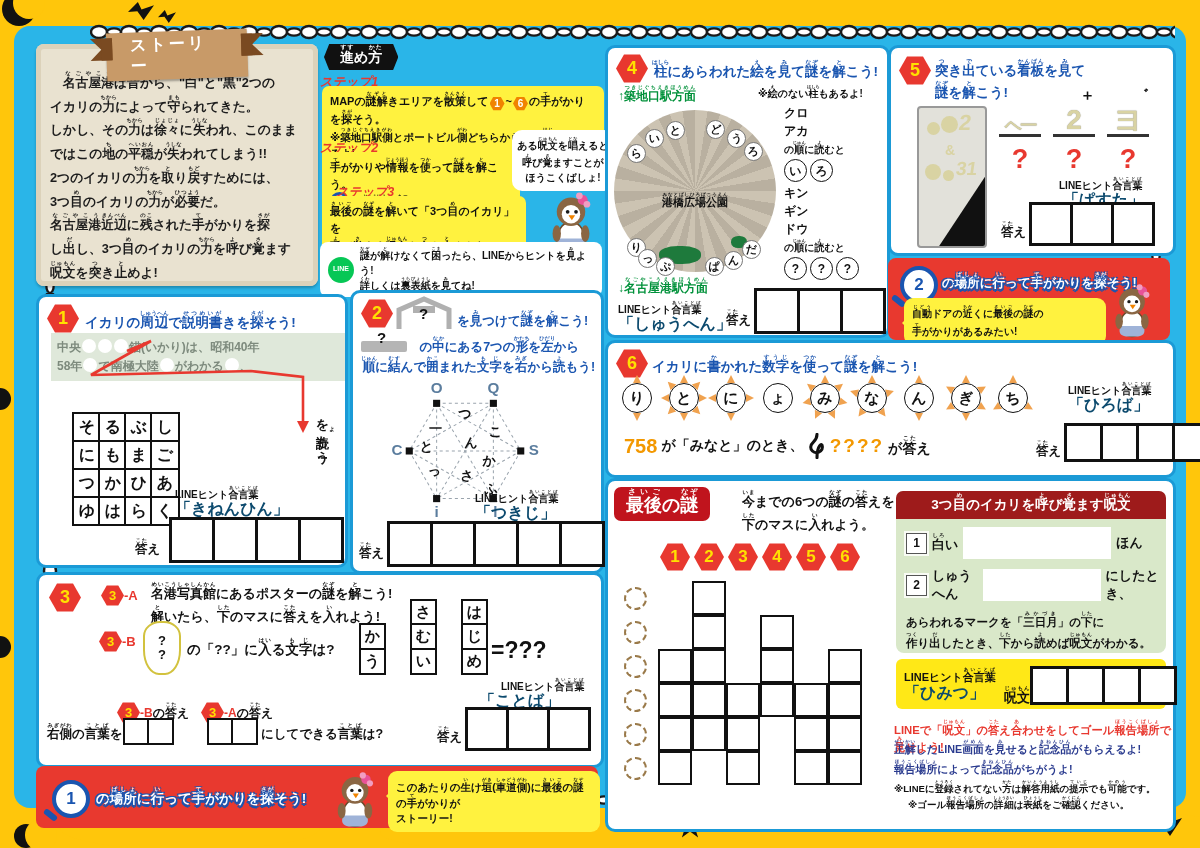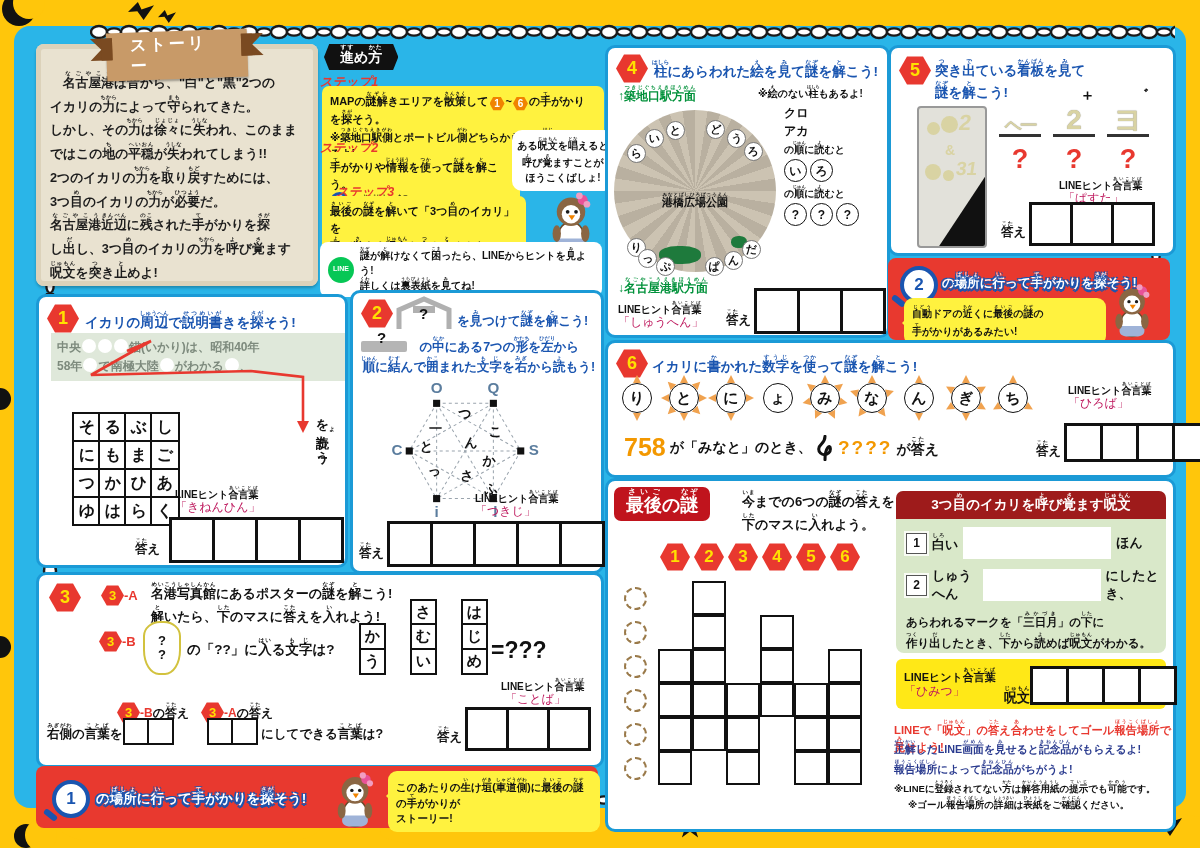--- a/index.html
+++ b/index.html
@@ -7,21 +7,21 @@
 .sheet{position:relative;width:1200px;height:848px;background:#ffc60b;overflow:hidden}
 .inner{position:absolute;left:14px;top:26px;width:1172px;height:782px;background:#2ab5e8;border-radius:16px;z-index:0}
 .abs{position:absolute}
 .z1{z-index:1}
 .panel{position:absolute;background:#fff;border:3px solid #1b9ad6;border-radius:10px;z-index:3}
 .red-banner{position:absolute;background:#e8392f;border-radius:8px;z-index:3}
 ruby rt{font-size:0.42em;font-weight:600;letter-spacing:0}
 .b{font-weight:900}
 .title-blue{color:#1a55b0;font-weight:900;font-size:13.5px;line-height:1.3}
 .hintlbl{font-size:10px;font-weight:800;color:#111}
-.hintword{font-size:12px;font-weight:400;color:#be185d}
+.hintword{font-size:16px;font-weight:700;color:#0c4a6e}
 .anslabel{font-size:12.5px;font-weight:900}
 .boxes{display:inline-flex}
 .boxes span{background:#fff;border:3px solid #111;margin-left:-3px;display:inline-block}
 .boxes span:first-child{margin-left:0}
 .s42 span{width:40px;height:40px}
 .s40 span{width:38px;height:38px}
 .s36 span{width:33px;height:33px}
 .s26 span{width:23px;height:23px;border-width:2.5px}
 .hexb{display:inline-flex;align-items:center;justify-content:center;background:#e8382f;color:#ffe100;font-weight:900;clip-path:polygon(25% 2%,75% 2%,100% 50%,75% 98%,25% 98%,0 50%)}
 .hex30{width:32px;height:29px;font-size:18px}
@@ -328,21 +328,21 @@
           <span>い</span>
         </div>
         <div class="wcol">
           <span>は</span>
           <span>じ</span>
           <span>め</span>
         </div>
       </div>
     <div class="abs b" style="left:452px;top:62px;font-size:23px">=???</div>
     <div class="hintlbl abs" style="left:462px;top:102px">LINEヒント<ruby>合言葉<rt>あいことば</rt></ruby></div>
-    <div class="hintword abs" style="left:466px;top:116px">「ことば」</div>
+    <div class="hintword abs" style="left:440px;top:116px">「ことば」</div>
     <span class="abs" style="left:78px;top:126px"><span class="hexb hex22">3</span><span style="color:#e8382f;font-weight:900;font-size:12px">-B</span><span class="b" style="font-size:12px">の<ruby>答<rt>こた</rt></ruby>え</span></span>
     <span class="abs" style="left:162px;top:126px"><span class="hexb hex22">3</span><span style="color:#e8382f;font-weight:900;font-size:12px">-A</span><span class="b" style="font-size:12px">の<ruby>答<rt>こた</rt></ruby>え</span></span>
     <span class="abs b" style="left:8px;top:147px;font-size:12.5px"><ruby>右側<rt>みぎがわ</rt></ruby>の<ruby>言葉<rt>ことば</rt></ruby>を</span>
     <span class="boxes s26 abs" style="left:84px;top:143px">
         <span></span>
         <span></span>
       </span>
     <span class="boxes s26 abs" style="left:168px;top:143px">
         <span></span>
         <span></span>
@@ -394,20 +394,25 @@
     </div>
     <div class="abs" style="left:176px;top:56px;font-size:12px;font-weight:900;line-height:1.5">
       <div id="p4-c1w">
           <div>クロ</div>
           <div>アカ</div>
         </div>
       <div style="font-size:10px">の<ruby>順<rt>じゅん</rt></ruby>に<ruby>読<rt>よ</rt></ruby>むと</div>
       <div id="p4-c1" style="margin-top:2px"><span class="cc">い</span><span class="cc">ろ</span></div>
     </div>
     <div class="abs" style="left:176px;top:136px;font-size:12px;font-weight:900;line-height:1.5">
+      <div id="p4-c2w">
+          <div>キン</div>
+          <div>ギン</div>
+          <div>ドウ</div>
+        </div>
       <div style="font-size:10px">の<ruby>順<rt>じゅん</rt></ruby>に<ruby>読<rt>よ</rt></ruby>むと</div>
       <div id="p4-c2" style="margin-top:2px"><span class="cc">?</span><span class="cc">?</span><span class="cc">?</span></div>
     </div>
     <div class="greendir abs" style="left:10px;top:228px">↓<ruby>名古屋港駅方面<rt>なごやこうえきほうめん</rt></ruby></div>
     <div class="hintlbl abs" style="left:10px;top:252px">LINEヒント<ruby>合言葉<rt>あいことば</rt></ruby></div>
     <div class="hintword abs" style="left:10px;top:266px">「しゅうへん」</div>
     <span class="anslabel abs" style="left:118px;top:260px"><ruby>答<rt>こた</rt></ruby>え</span>
     <span class="boxes s42 abs" style="left:146px;top:240px">
         <span></span>
         <span></span>
@@ -608,21 +613,21 @@
           <span class="sw" style="transform: rotate(120deg);">
             <i></i>
           </span>
           <span class="sw" style="transform: rotate(240deg);">
             <i></i>
           </span>
           <span class="c">ち</span>
         </span>
       </div>
     <div class="abs" style="left:16px;top:90px;display:flex;align-items:center;gap:4px;font-size:14px;font-weight:900">
-      <span class="orange" style="font-size:25px">758</span>
+      <span class="orange" style="font-size:20px">758</span>
       <span>が「みなと」のとき、</span>
       <svg width="18" height="26" viewBox="0 0 20 28">
           <path d="M10 1 C10 10 3 9 3 15 a6.5 6.5 0 1 0 13 0 C16 9 10 13 10 27" fill="none" stroke="#111" stroke-width="3.4" stroke-linecap="round"></path>
         </svg>
       <span class="orange" style="font-size:19px;letter-spacing:2px">????</span>
       <span>が<ruby>答<rt>こた</rt></ruby>え</span>
     </div>
     <div class="hintlbl abs" style="left:460px;top:38px">LINEヒント<ruby>合言葉<rt>あいことば</rt></ruby></div>
     <div class="hintword abs" style="left:460px;top:52px">「ひろば」</div>
     <span class="anslabel abs" style="left:428px;top:96px"><ruby>答<rt>こた</rt></ruby>え</span>

